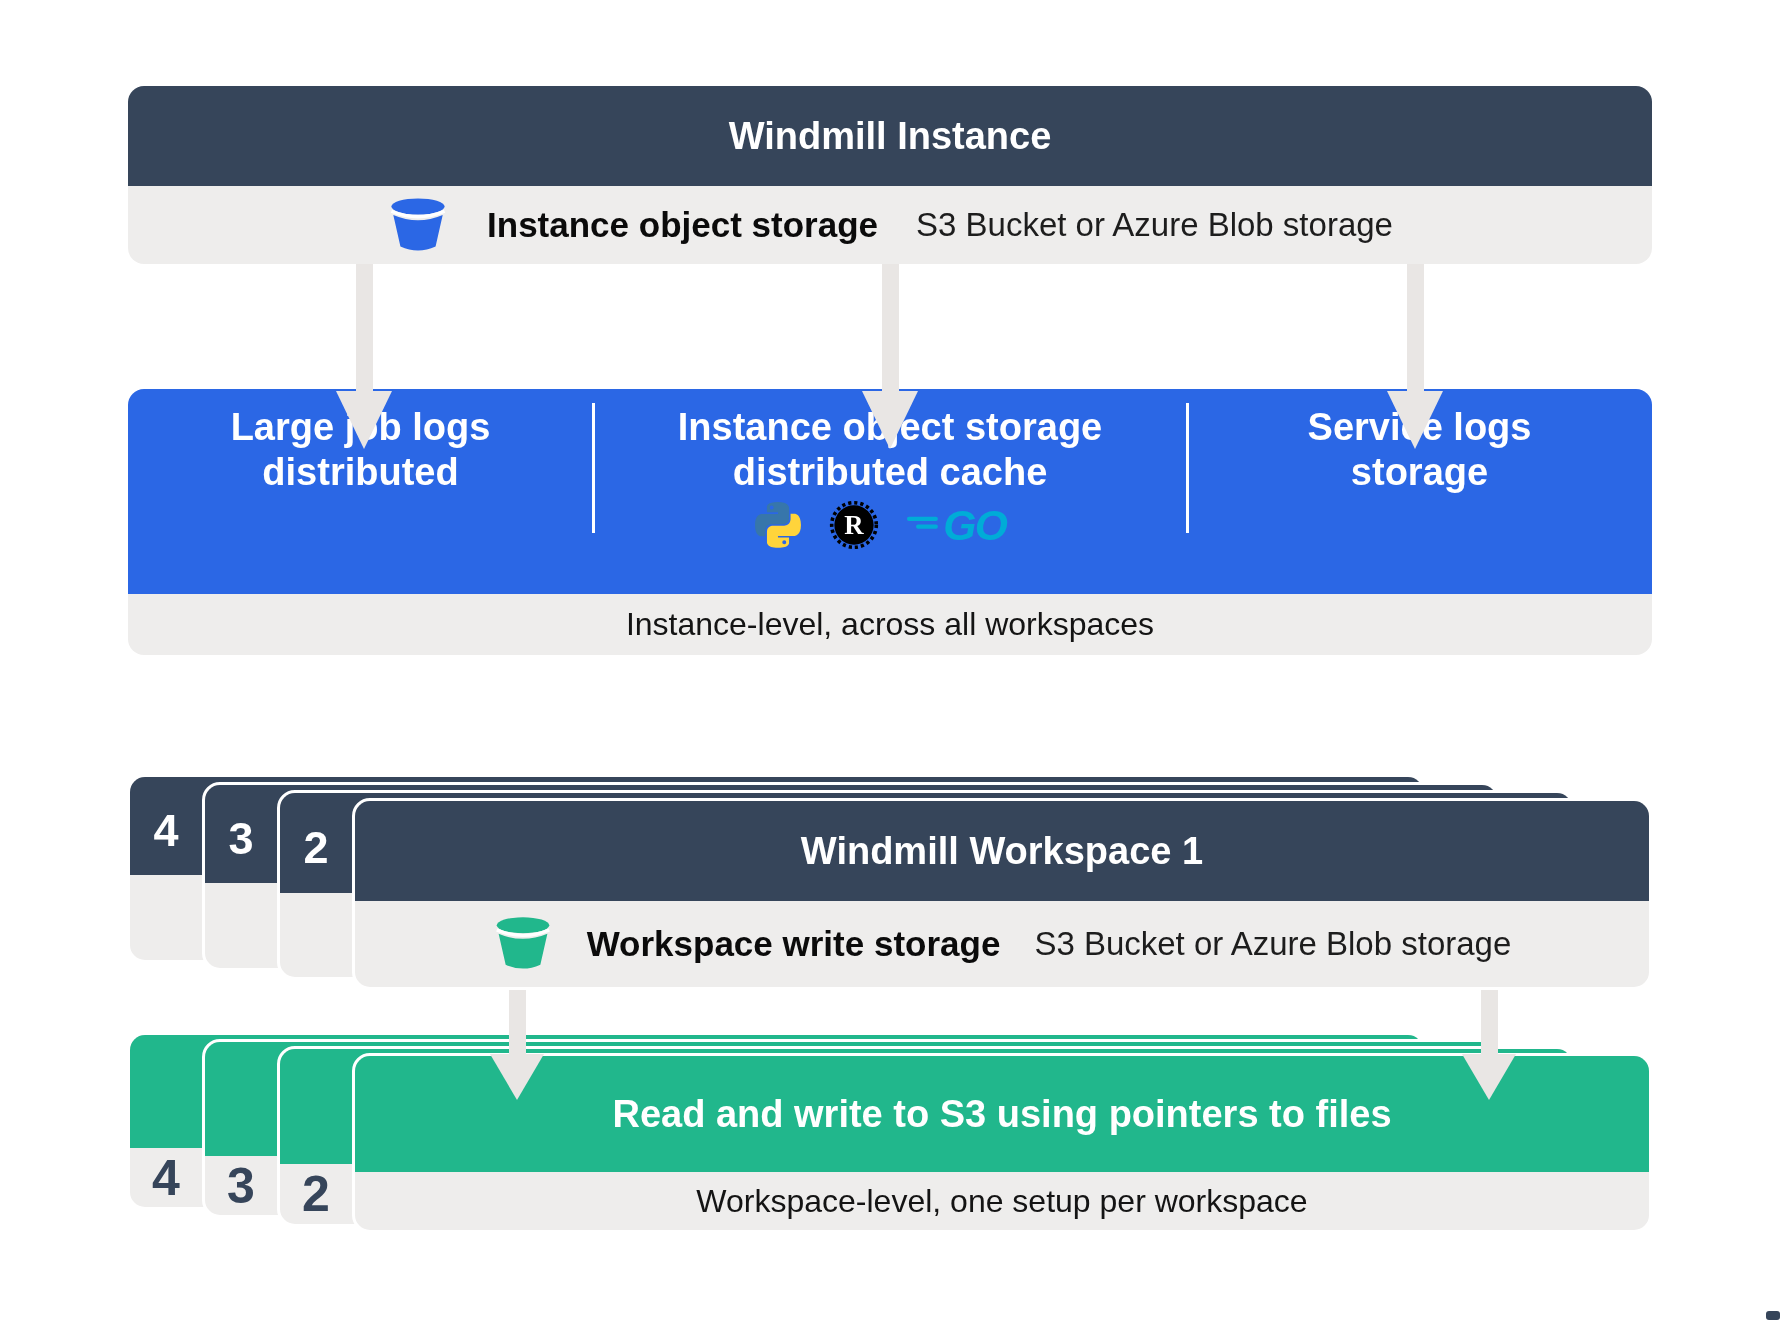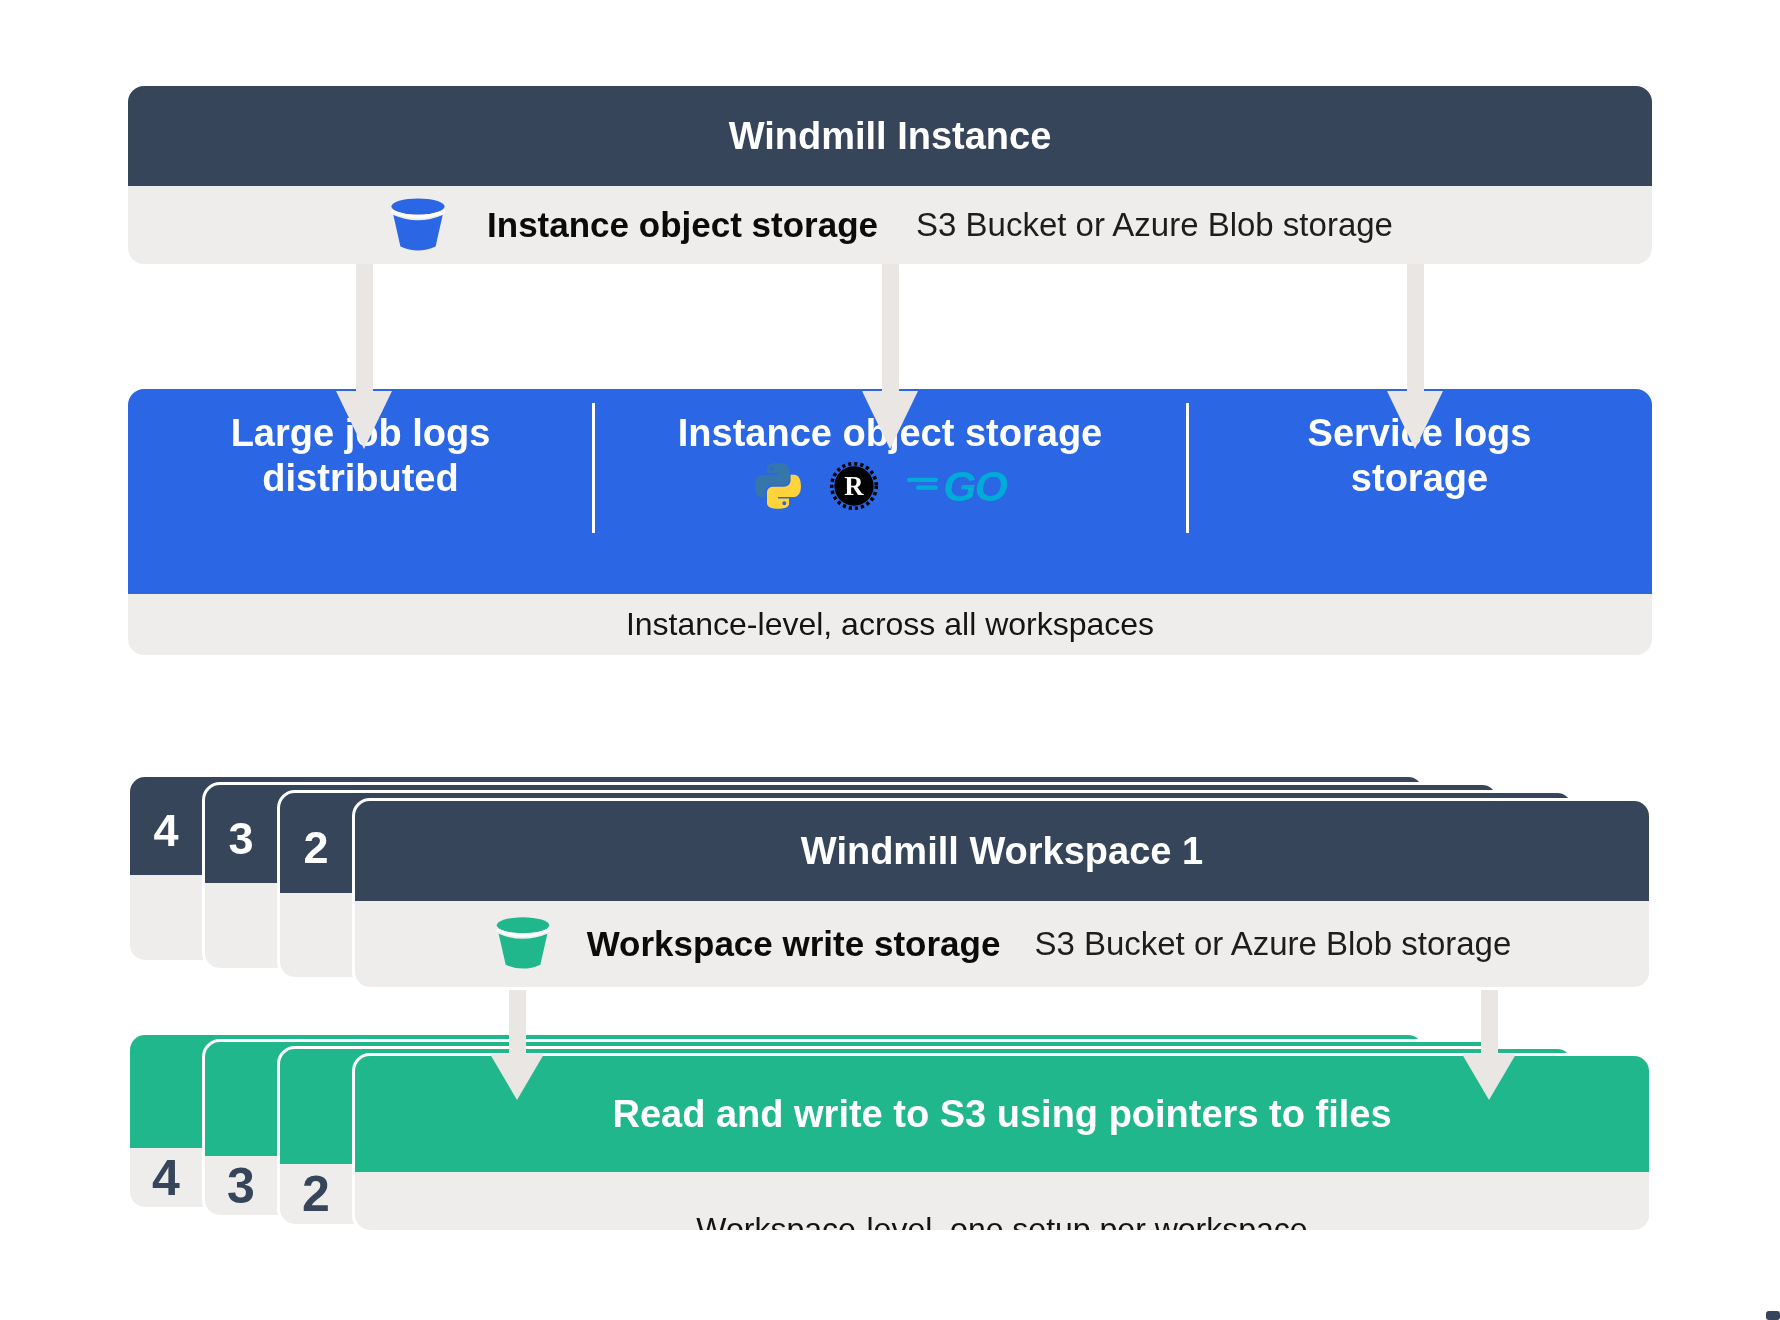--- a/index.html
+++ b/index.html
@@ -28,21 +28,21 @@
   .arrow { position:absolute; display:flex; flex-direction:column; align-items:center; }
   .arrow-body { width:17px; background:#E9E6E4; }
   .arrow-head { width:0; height:0; border-left:28px solid transparent; border-right:28px solid transparent; border-top:58px solid #E9E6E4; }
   .arrow-head.small { border-left-width:27px; border-right-width:27px; border-top-width:46px; }
 
   
   .blue-box {
     top:389px; height:205px; background:#2B67E5;
     border-radius:16px 16px 0 0; display:flex;
   }
-  .feature { padding-top:22px; text-align:center; }
+  .feature { padding-top:16px; text-align:center; }
   .feature-title { color:#ffffff; font-size:38px; font-weight:bold; line-height:45px; }
   .f-left  { width:465px; }
   .f-mid   { width:594px; }
   .f-right { width:465px; }
   .v-divider { position:absolute; top:14px; width:3px; height:130px; background:#ffffff; }
   .lang-icons { margin-top:5px; display:flex; align-items:center; justify-content:center; gap:28px; height:50px; }
   .blue-footer {
     top:594px; height:61px; background:#EEEDEC; border-radius:0 0 16px 16px;
     display:flex; align-items:center; justify-content:center;
     font-size:32px; color:#141414;
@@ -70,21 +70,21 @@
   .ws-header {
     display:flex; align-items:center; justify-content:center;
     color:#ffffff; font-size:38px; font-weight:bold;
   }
   .ws-row {
     display:flex; align-items:center; justify-content:center; gap:34px;
     height:86px;
   }
   .green-footer {
     display:flex; align-items:center; justify-content:center;
-    font-size:32px; color:#141414; height:58px;margin-top:28px;
+    font-size:32px; color:#141414; height:58px;
   }
 
   .corner-mark { position:absolute; left:1766px; top:1311px; width:14px; height:9px; background:#36455A; border-radius:3px; }
 
   svg { display:block; }
 </style>
 </head>
 <body>
 
 <div class="canvas">
@@ -107,20 +107,21 @@
   <div class="panel blue-box">
     <div class="feature f-left">
       <div class="feature-title">
         <span>Large job logs</span><br>
         <span>distributed</span>
       </div>
     </div>
     <div class="feature f-mid">
       <div class="feature-title">
         <span>Instance object storage</span><br>
+        <span>distributed cache</span>
       </div>
       <div class="lang-icons">
         <span>
           <svg width="46" height="46" viewBox="0 0 256 255">
             <path fill="#3776AB" d="M126.9 0C62.1 0 66.2 28.1 66.2 28.1l.1 29.1h61.8v8.7H41.7S0 61.2 0 126.9c0 65.7 36.2 63.4 36.2 63.4h21.6v-30.5s-1.2-36.2 35.6-36.2h61.3s34.5.6 34.5-33.3V34.1S194.4 0 126.9 0zM92.8 19.6a11.1 11.1 0 1 1 0 22.2 11.1 11.1 0 0 1 0-22.2z"></path>
             <path fill="#FFD43B" d="M128.8 254.6c64.8 0 60.8-28.1 60.8-28.1l-.1-29.1h-61.8v-8.7h86.4s41.7 4.7 41.7-61c0-65.7-36.2-63.4-36.2-63.4H198v30.5s1.2 36.2-35.6 36.2h-61.3s-34.5-.6-34.5 33.3v56.2s-5.2 34.1 62.2 34.1zm34.1-19.6a11.1 11.1 0 1 1 0-22.2 11.1 11.1 0 0 1 0 22.2z"></path>
           </svg>
         </span>
         <span>
           <svg width="50" height="50" viewBox="0 0 56 56">

